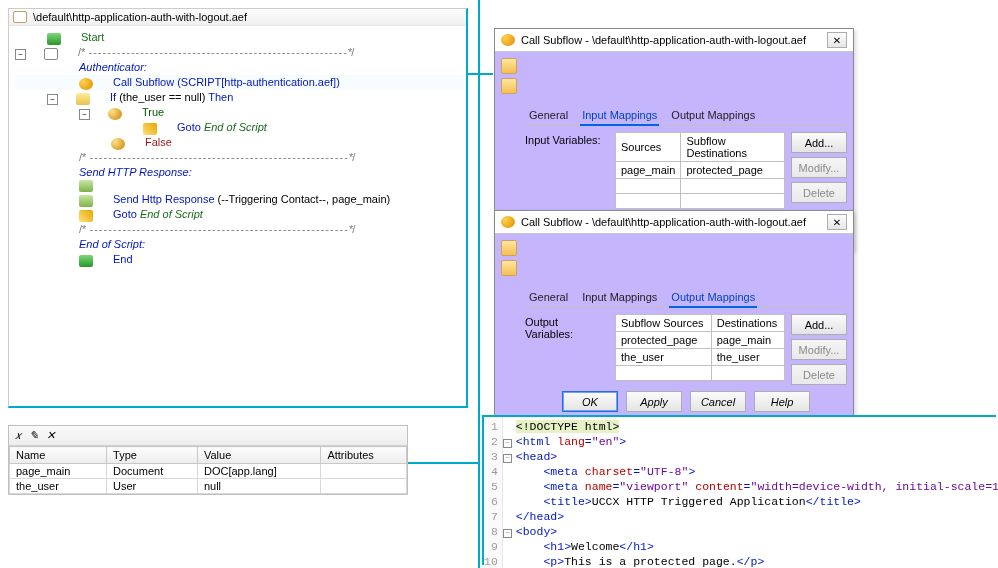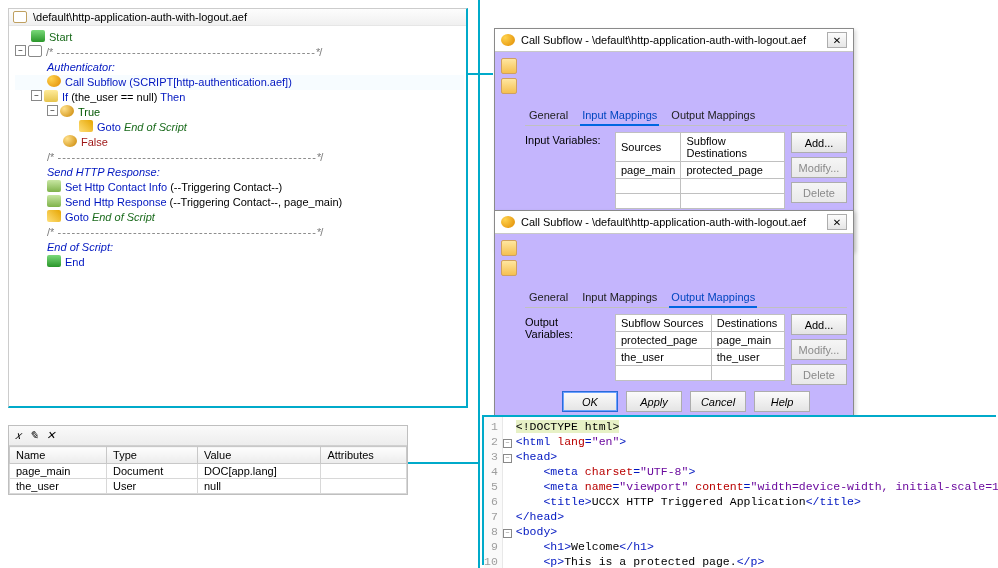--- a/index.html
+++ b/index.html
@@ -6,21 +6,21 @@
   body { font-family: "Segoe UI", Tahoma, sans-serif; font-size: 11px; background: #fff; color: #000; }
   .page { position: relative; width: 998px; height: 568px; border-radius: 6px; }
 
   
   .connector { position: absolute; background: #00aaca; }
 
   
   .tree-panel { position: absolute; left: 8px; top: 8px; width: 460px; height: 400px; border-top: 1px solid #ccc; border-right: 2px solid #00aaca; border-bottom: 2px solid #00aaca; border-left: 1px solid #ccc; background: #fff; }
   .tree-panel .titlebar { display: flex; align-items: center; gap: 4px; padding: 2px 4px; border-bottom: 1px solid #e6e6e6; background: linear-gradient(#fdfdfd,#f0f0f0); }
   .tree { padding: 4px 2px 4px 6px; line-height: 15px; }
-  .tree-row { display: flex; align-items: flex-start; gap: 2px; white-space: nowrap; }
+  .tree-row { display: flex; align-items: flex-end; gap: 18px; white-space: nowrap; }
   .ind { display: inline-block; width: 14px; }
   .twisty { display: inline-flex; width: 11px; height: 11px; align-items: center; justify-content: center; border: 1px solid #888; font-size: 8px; line-height: 8px; background: #fff; cursor: pointer; }
   .tico { display: inline-block; width: 14px; height: 12px; border-radius: 2px; margin-right: 2px; }
   .green { color: #196a1b; }
   .blue { color: #0016c0; }
   .grey { color: #7c7c7c; }
   .comment-dash { color: #7c7c7c; letter-spacing: -1px; }
   .kw-true { color: #035803; }
   .kw-false { color: #9e1515; }
   .selected-line { background: #d8eeff33; }
@@ -152,21 +152,20 @@
         </div>
       <div class="tree-row">
           <span class="ind"></span>
           <span class="ind"></span>
           <span class="blue" style="font-style:italic">Send HTTP Response:</span>
         </div>
       <div class="tree-row">
           <span class="ind"></span>
           <span class="ind"></span>
           <span class="tico ico-http"></span>
-          <span><span class="blue">Set Http Contact Info </span><span>(--Triggering Contact--)</span></span>
         </div>
       <div class="tree-row">
           <span class="ind"></span>
           <span class="ind"></span>
           <span class="tico ico-http"></span>
           <span><span class="blue">Send Http Response </span><span>(--Triggering Contact--, page_main)</span></span>
         </div>
       <div class="tree-row">
           <span class="ind"></span>
           <span class="ind"></span>

